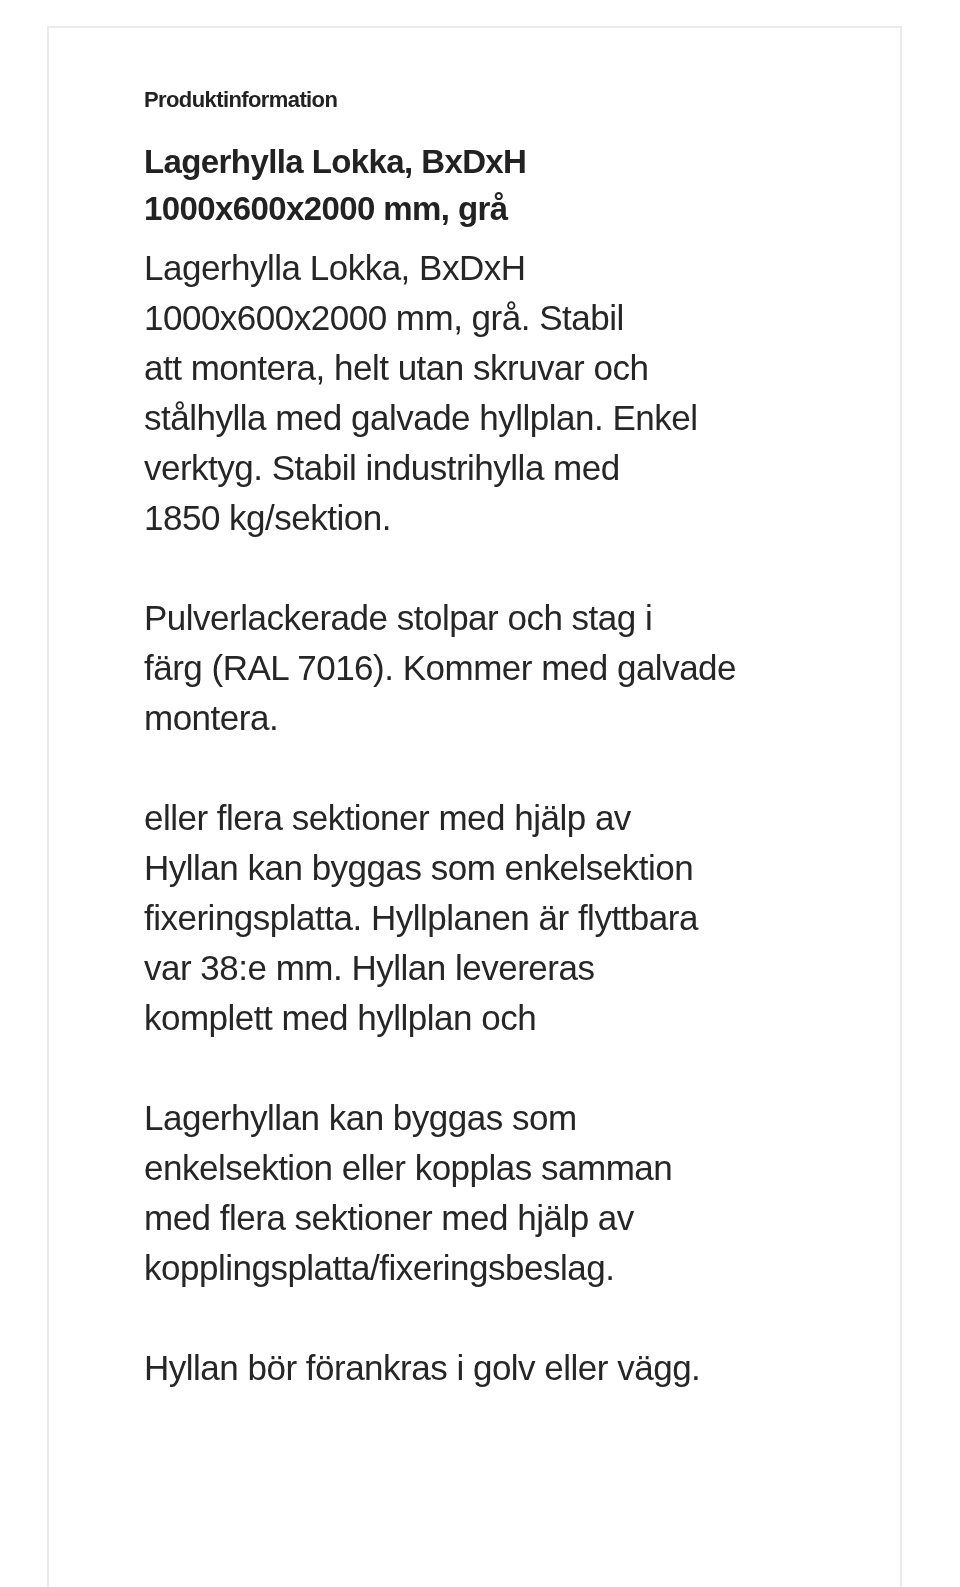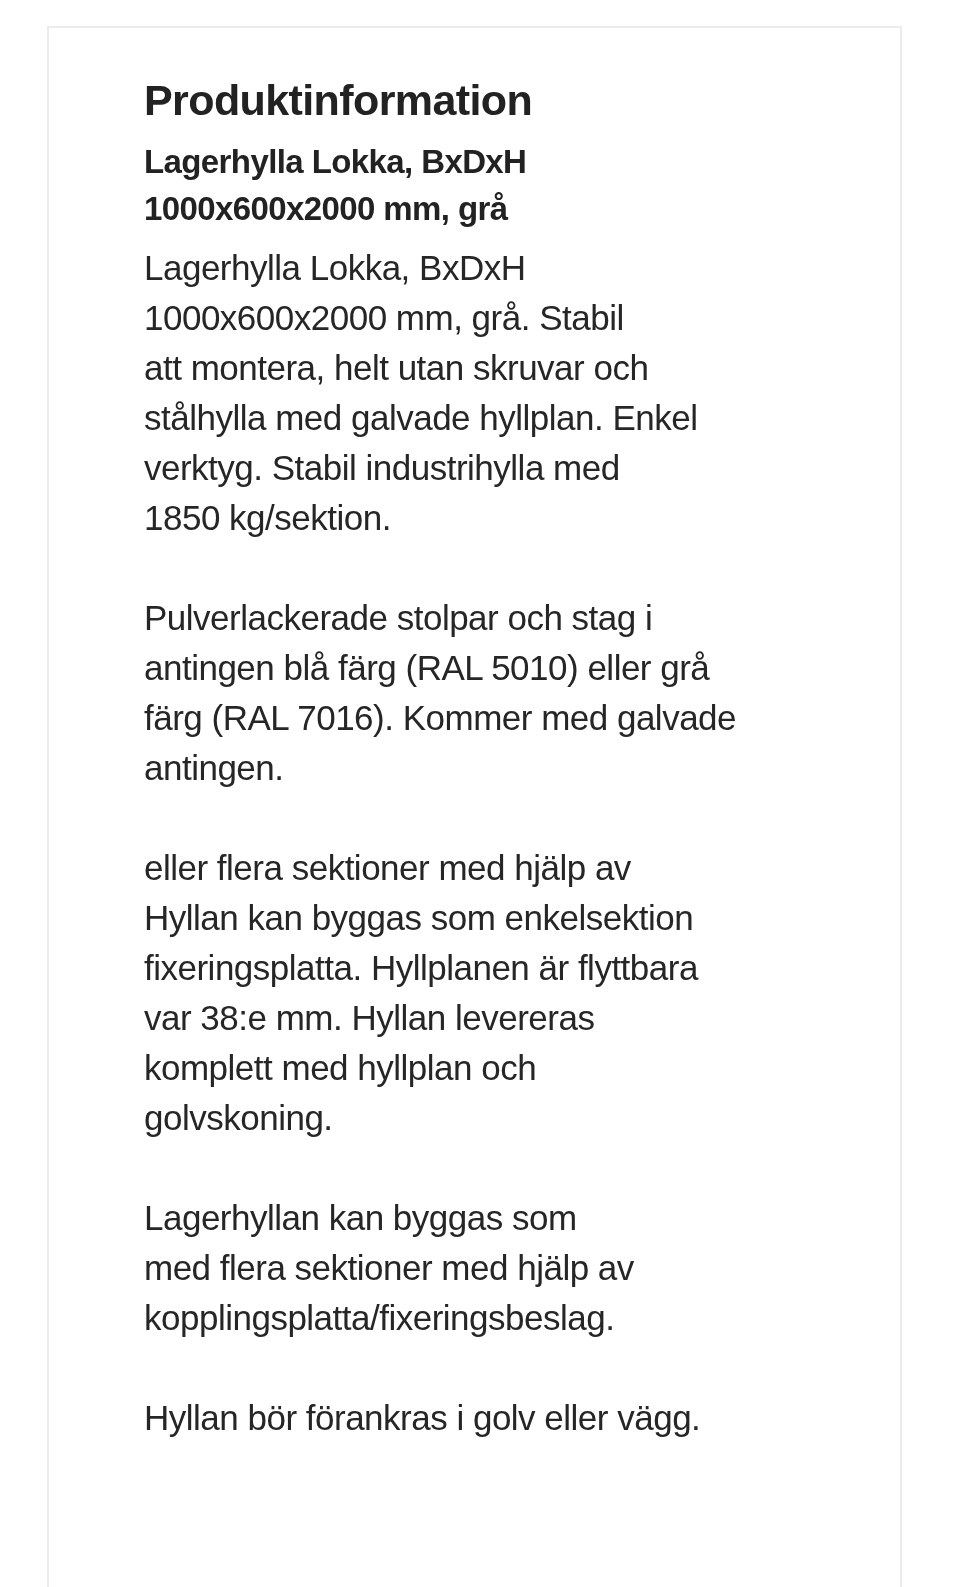--- a/index.html
+++ b/index.html
@@ -30,21 +30,21 @@
       position: absolute;
       left: 95px;
       top: 0;
       width: 680px;
     }
     .section-title {
       margin: 0;
       position: absolute;
       top: 52px;
       left: 0;
-      font-size: 43px;
+      font-size: 22px;
       font-weight: bold;
       letter-spacing: -0.6px;
       line-height: 40px;
       white-space: nowrap;
       color: #222222;
     }
     .product-name {
       margin: 0;
       position: absolute;
       top: 110px;
@@ -91,34 +91,33 @@
       <p>
         <span class="line">Lagerhylla Lokka, BxDxH</span>
         <span class="line">1000x600x2000 mm, grå. Stabil</span>
         <span class="line">att montera, helt utan skruvar och</span>
         <span class="line">stålhylla med galvade hyllplan. Enkel</span>
         <span class="line">verktyg. Stabil industrihylla med</span>
         <span class="line">1850 kg/sektion.</span>
       </p>
       <p>
         <span class="line">Pulverlackerade stolpar och stag i</span>
-        <span class="line">antingen blå färg (RAL 5010) eller grå</span>
         <span class="line">färg (RAL 7016). Kommer med galvade</span>
-        <span class="line">antingen.</span>
+        <span class="line">montera.</span>
       </p>
       <p>
         <span class="line">eller flera sektioner med hjälp av</span>
         <span class="line">Hyllan kan byggas som enkelsektion</span>
         <span class="line">fixeringsplatta. Hyllplanen är flyttbara</span>
         <span class="line">var 38:e mm. Hyllan levereras</span>
         <span class="line">komplett med hyllplan och</span>
-        <span class="line">golvskoning.</span>
       </p>
       <p>
         <span class="line">Lagerhyllan kan byggas som</span>
+        <span class="line">enkelsektion eller kopplas samman</span>
         <span class="line">med flera sektioner med hjälp av</span>
         <span class="line">kopplingsplatta/fixeringsbeslag.</span>
       </p>
       <p>
         <span class="line">Hyllan bör förankras i golv eller vägg.</span>
       </p>
     </div>
 
   </div>
 </div>

